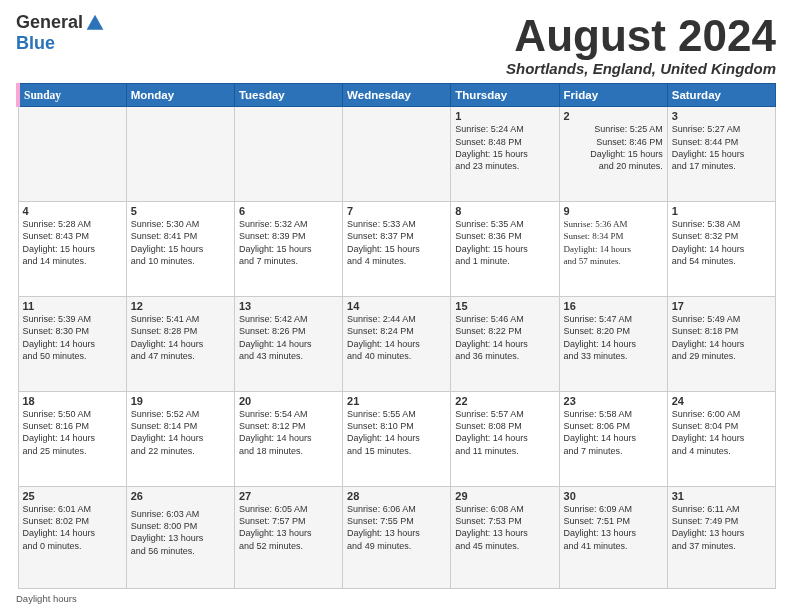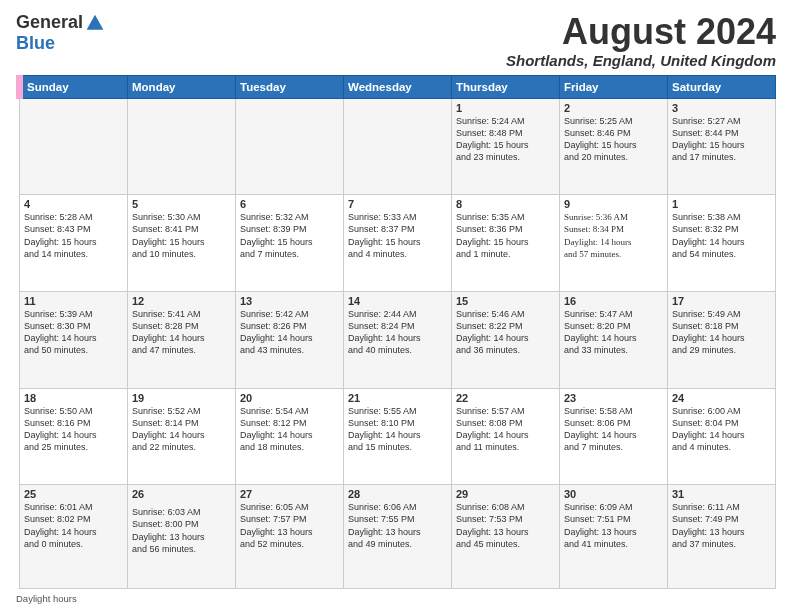--- a/index.html
+++ b/index.html
@@ -44,21 +44,21 @@
     }
     .logo-icon {
       width: 20px;
       height: 20px;
       margin-left: 2px;
     }
     .title-block {
       text-align: right;
     }
     .month-title {
-      font-size: 36px;
+      font-size: 44px;
       font-weight: bold;
       color: #333;
       line-height: 1.1;
     }
     .location {
       font-size: 15px;
       font-weight: bold;
       color: #333;
       font-style: italic;
     }
@@ -107,21 +107,22 @@
       color: #333;
       line-height: 1.35;
     }
     .footer-note {
       font-size: 9.5px;
       color: #555;
       margin-top: 4px;
       text-align: left;
     }
     .calendar thead th:first-child {
-      border-left: 7px solid #f9a8d4;
+      border-left: 4px solid #f9a8d4;
+      font-family: Liberation Serif, serif;
     }
   </style>
 </head>
 <body>
 
 <div class="page">
   <div class="header">
     <div class="logo">
       <div class="logo-text">
         <span class="logo-general">General</span>
@@ -157,21 +158,21 @@
           <td class="empty"></td>
           <td>
             <span class="day-num">1</span>
             <div class="day-info" style="white-space: pre-line;">Sunrise: 5:24 AM
 Sunset: 8:48 PM
 Daylight: 15 hours
 and 23 minutes.</div>
           </td>
           <td>
             <span class="day-num">2</span>
-            <div class="day-info" style="white-space: pre-line;">Sunrise: 5:25 AM
+            <div class="day-info" style="white-space: pre-line; text-align: right;">Sunrise: 5:25 AM
 Sunset: 8:46 PM
 Daylight: 15 hours
 and 20 minutes.</div>
           </td>
           <td>
             <span class="day-num">3</span>
             <div class="day-info" style="white-space: pre-line;">Sunrise: 5:27 AM
 Sunset: 8:44 PM
 Daylight: 15 hours
 and 17 minutes.</div>

